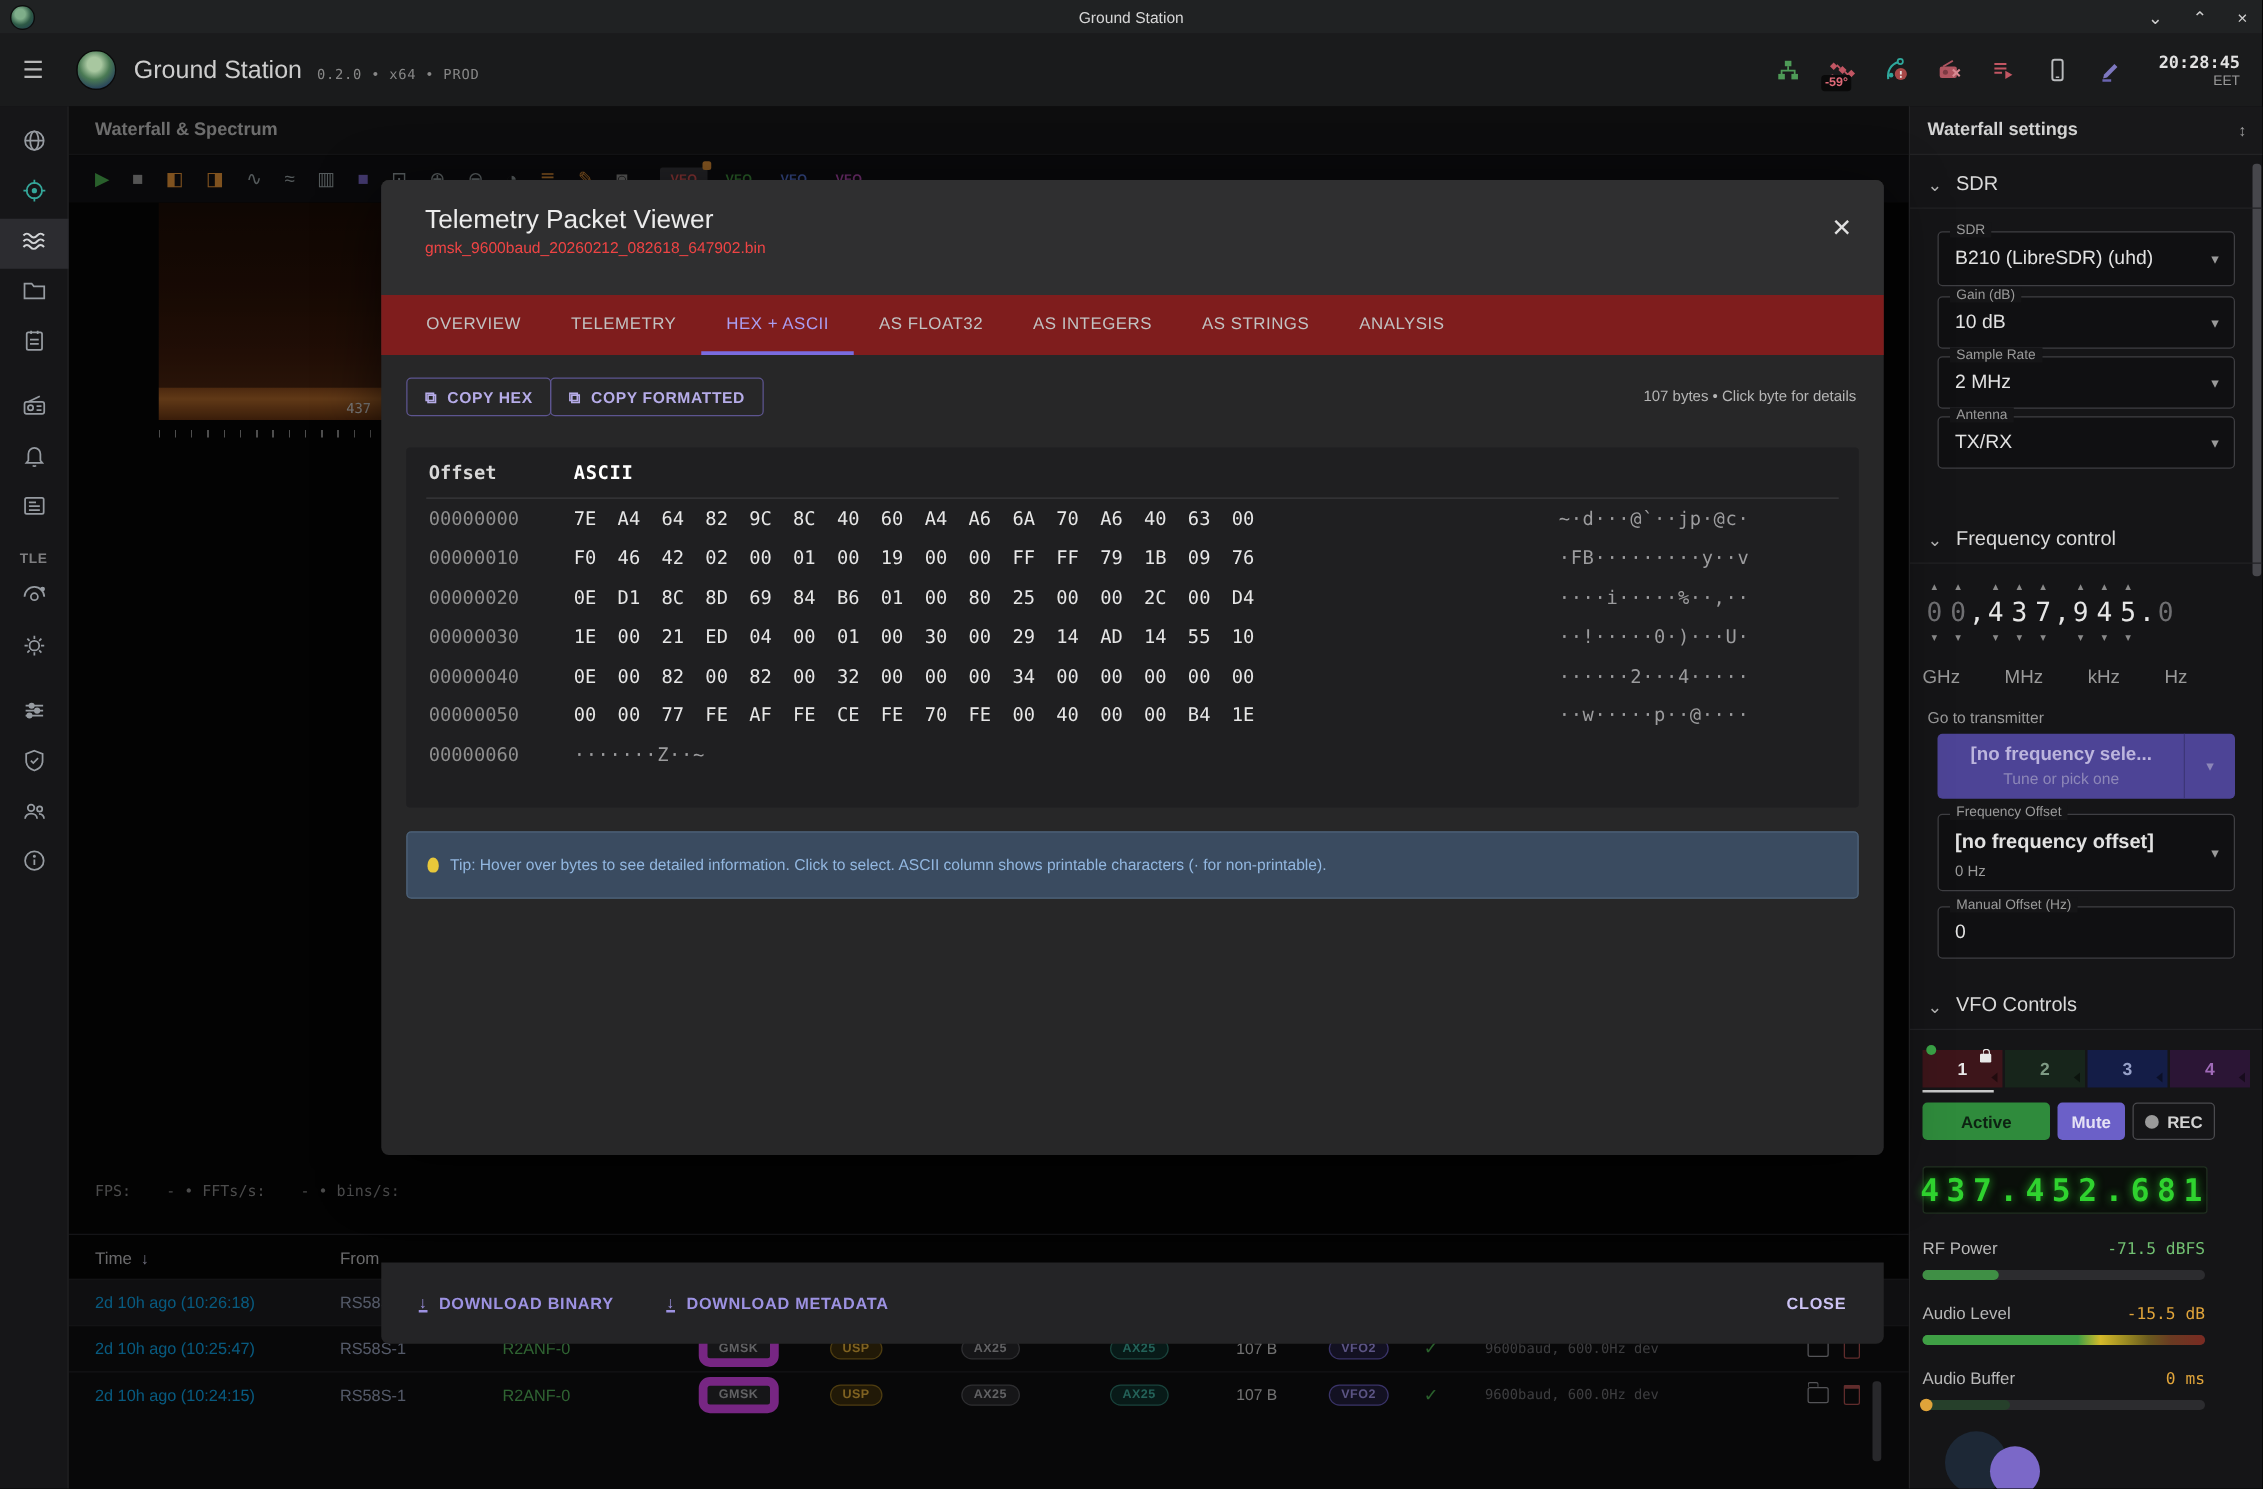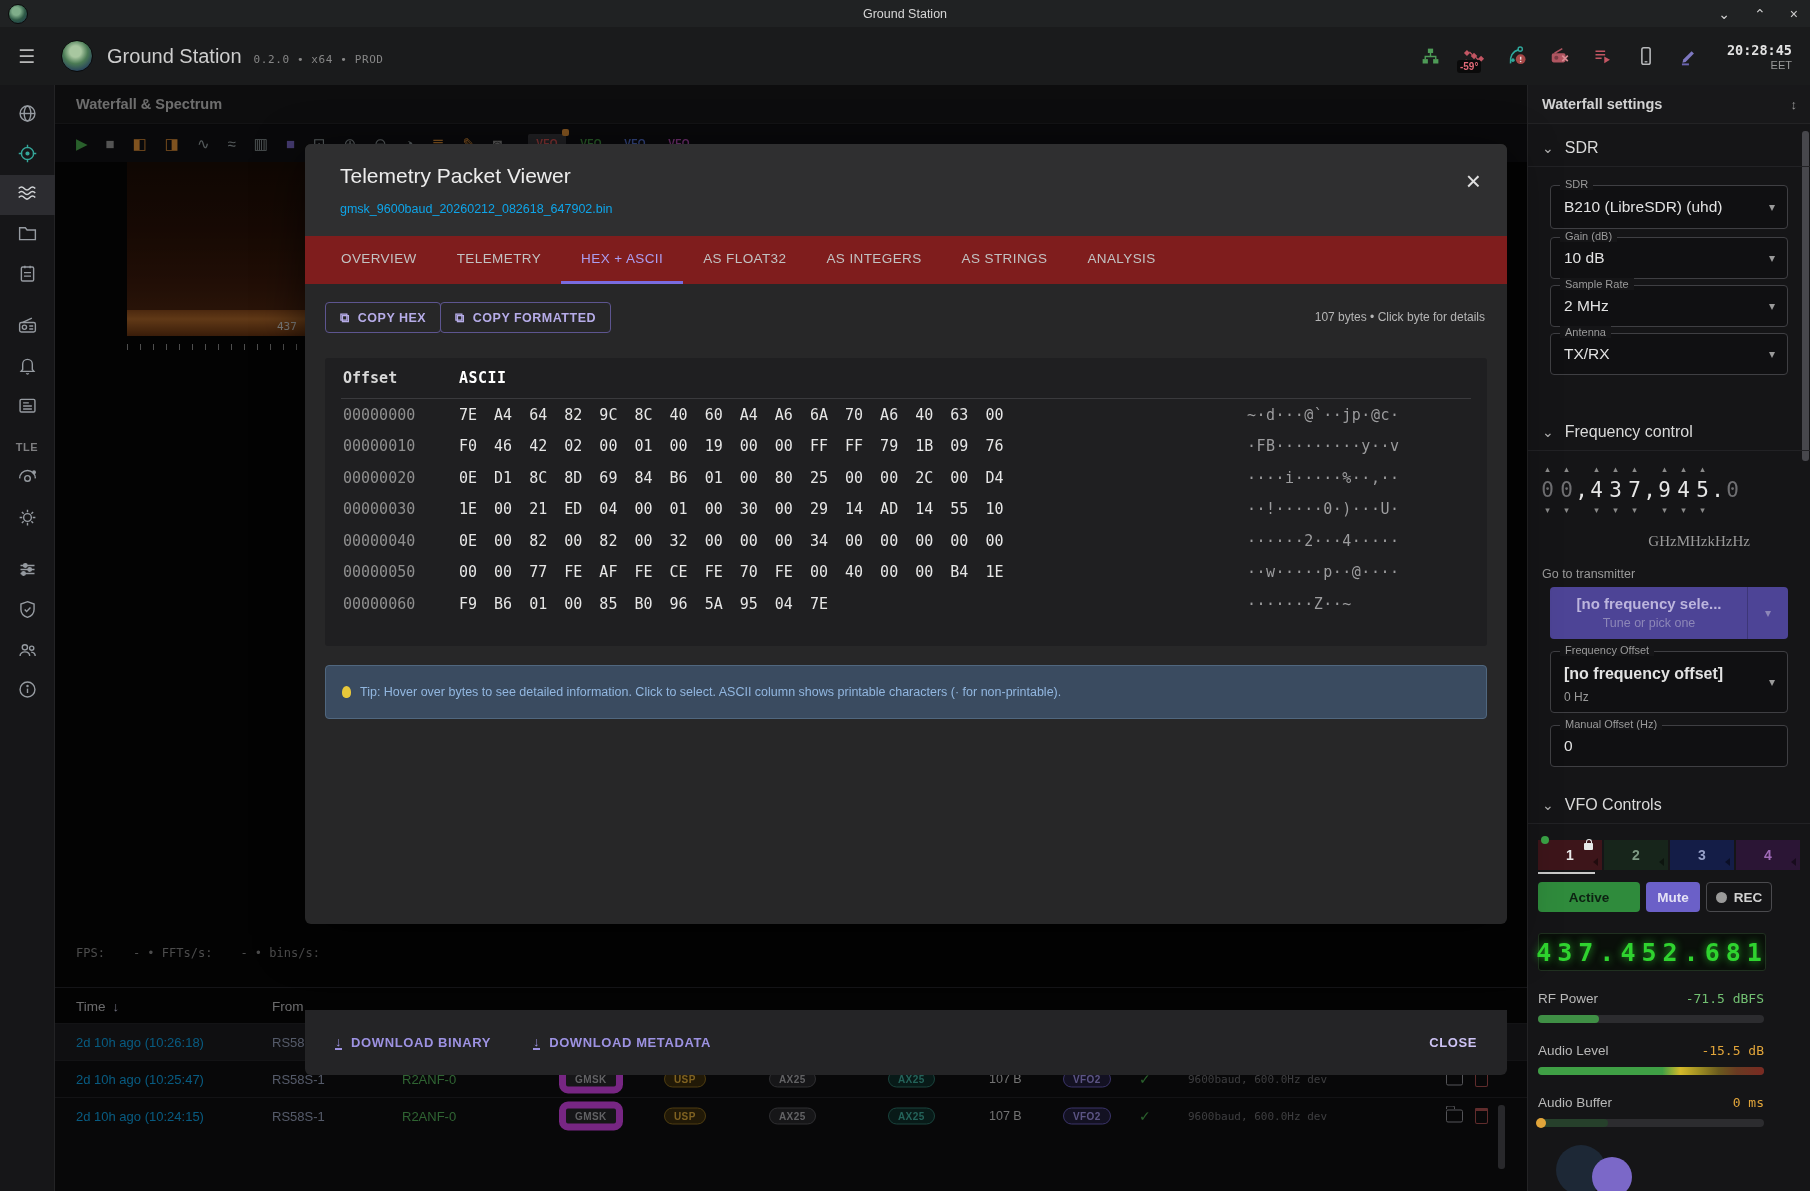--- a/index.html
+++ b/index.html
@@ -100,22 +100,22 @@
   .fsub{position:absolute;left:13px;bottom:8px;font-size:12px;color:#9a9a9a;}
   .fcaret{position:absolute;right:12px;top:50%;transform:translateY(-50%);color:#9a9a9a;font-size:12px;}
 
   
   #freq-digits{position:absolute;left:10px;display:flex;}
   .fcol{display:flex;flex-direction:column;align-items:center;width:19px;}
   .fcol.sep{width:11px;}
   .farrow{font-size:9px;color:#8a8a8a;height:13px;line-height:13px;}
   .fdigit{font-family:"DejaVu Sans Mono",monospace;font-size:21px;color:#e6e6e6;height:28px;line-height:28px;}
   .fdigit.dim{color:#6f6f72;}
-  #freq-units{position:absolute;left:10px;width:212px;display:flex;justify-content:flex-end;
-              font-family:Liberation Serif, serif;font-size:15px;color:#9a9a9a;}
+  #freq-units{position:absolute;left:10px;width:212px;display:flex;justify-content:space-between;
+              font-family:Liberation Sans, sans-serif;font-size:15px;color:#9a9a9a;}
   .goto-label{position:absolute;left:14px;font-size:12.5px;color:#9a9a9a;}
   .tx-btn{position:absolute;left:22px;width:238px;height:52px;background:#4d4496;border-radius:4px;}
   .tx-main{position:absolute;left:0;top:0;right:40px;height:100%;}
   .tx-label{position:absolute;left:50%;transform:translateX(-50%);top:8px;font-size:15px;font-weight:bold;color:#bcb5dd;white-space:nowrap;}
   .tx-sub{position:absolute;left:50%;transform:translateX(-50%);top:29px;font-size:12.5px;color:#8d87b8;white-space:nowrap;}
   .tx-caret{position:absolute;right:0;top:0;width:40px;height:100%;border-left:1px solid #3d3678;display:flex;align-items:center;justify-content:center;color:#8d87b8;font-size:12px;}
 
   
   #vfo-tabs{position:absolute;left:10px;width:262px;display:flex;gap:2px;}
   .vtab{position:relative;flex:1;height:30px;display:flex;align-items:center;justify-content:center;font-size:14px;font-weight:bold;}
@@ -149,21 +149,21 @@
   .buffer-dot{position:absolute;left:-2px;top:-1px;width:10px;height:10px;border-radius:50%;background:#e0a43a;}
   .rs-circle1{position:absolute;left:28px;top:1060px;width:50px;height:50px;border-radius:50%;background:#1d2836;}
   .rs-circle2{position:absolute;left:64px;top:1072px;width:40px;height:40px;border-radius:50%;background:#7b68c8;}
 
   
   .backdrop{position:absolute;left:55px;top:85px;width:1472px;height:1106px;background:rgba(0,0,0,.45);z-index:5;}
   .modal{position:absolute;left:305px;top:144px;width:1202px;height:780px;background:#272728;border-radius:6px;z-index:6;
          box-shadow:0 12px 48px rgba(0,0,0,.6);}
   .mheader{position:absolute;left:0;top:0;width:100%;height:92px;background:#2f2f30;border-radius:6px 6px 0 0;}
   .mtitle{position:absolute;left:35px;top:20px;font-size:21px;color:#ececec;}
-  .mfile{position:absolute;left:35px;top:58px;font-size:12.5px;color:#0ea5e9;}
+  .mfile{position:absolute;left:35px;top:47px;font-size:12.5px;color:#ef4444;}
   .mclose{position:absolute;right:26px;top:24px;font-size:26px;color:#e0e0e0;line-height:1;}
   .mtabs{position:absolute;left:0;top:92px;width:100%;height:48px;background:#7f1d1d;display:flex;align-items:stretch;padding-left:16px;box-sizing:border-box;}
   .mtab{display:flex;align-items:center;padding:0 20px;font-size:13.5px;letter-spacing:.4px;color:#c2c2c2;border-bottom:3px solid transparent;box-sizing:border-box;}
   .mtab.active{color:#ab9ef0;border-bottom-color:#7a6ce0;}
   .copy-btn{position:absolute;top:158px;height:31px;border:1px solid #5d5590;border-radius:4px;color:#b6ace8;
             font-size:12.5px;font-weight:bold;letter-spacing:.5px;display:flex;align-items:center;gap:8px;padding:0 14px;box-sizing:border-box;background:transparent;}
   .copy-ico{font-size:13px;color:#b6ace8;}
   #copy-hex{left:20px;}
   #copy-fmt{left:135px;}
   .byte-info{position:absolute;right:22px;top:166px;font-size:12px;color:#b5b5b5;}
@@ -724,21 +724,20 @@
             <span class="hbytes">0E 00 82 00 82 00 32 00 00 00 34 00 00 00 00 00</span>
             <span class="hascii">······2···4·····</span>
           </div>
           <div class="hexrow">
             <span class="hoff">00000050</span>
             <span class="hbytes">00 00 77 FE AF FE CE FE 70 FE 00 40 00 00 B4 1E</span>
             <span class="hascii">··w·····p··@····</span>
           </div>
           <div class="hexrow">
             <span class="hoff">00000060</span>
-            <span class="hbytes">F9 B6 01 00 85 B0 96 5A 95 04 7E</span>
             <span class="hascii">·······Z··~</span>
           </div>
         </div>
     </div>
 
     <div class="tipbox">
       <span class="bulb"></span>
       <span class="tiptext">Tip: Hover over bytes to see detailed information. Click to select. ASCII column shows printable characters (· for non-printable).</span>
     </div>
 

